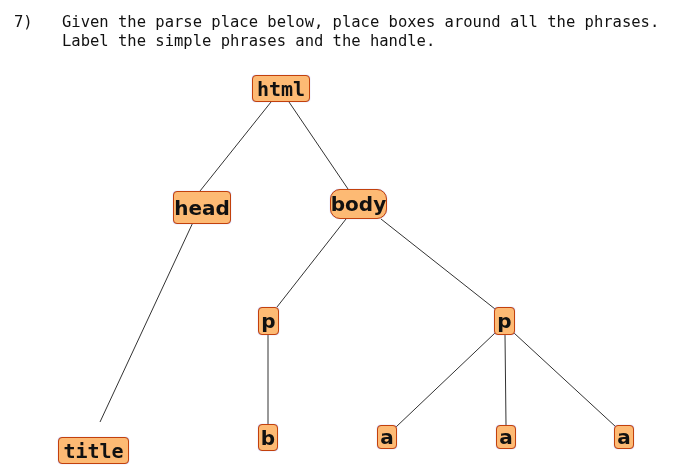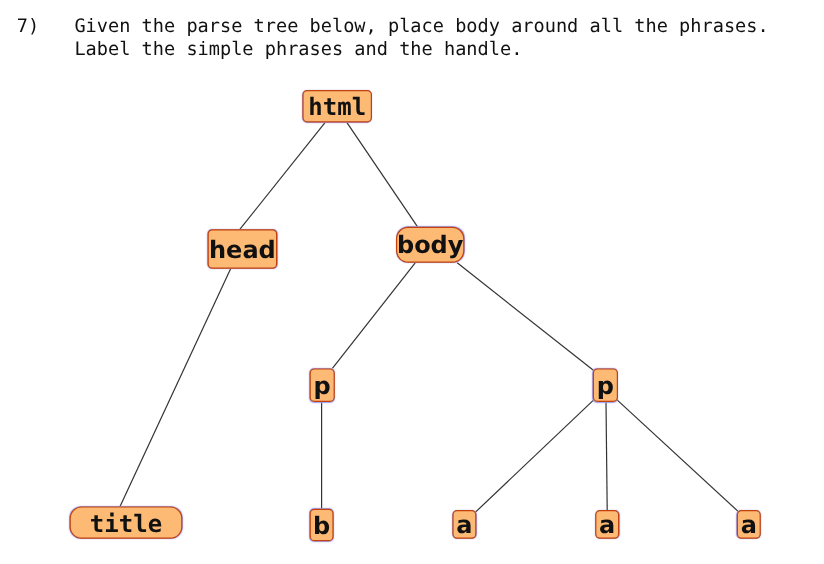--- a/index.html
+++ b/index.html
@@ -20,38 +20,38 @@
       font-family: "DejaVu Sans", "Liberation Sans", sans-serif;
       font-weight: bold; color: #111; font-size: 20px;
       display: flex; align-items: center; justify-content: center;
       box-shadow: 0 0 1px #9a9af0;
     }
     .node.mono { font-family: "DejaVu Sans Mono", "Liberation Mono", monospace; }
   </style>
 </head>
 <body>
 
-<div class="question"><span class="q-num">7)</span><span>Given the parse tree below, place body around all the phrases.</span>
+<div class="question"><span class="q-num">7)</span><span>Given the parse place below, place boxes around all the phrases.</span>
 <span class="q-line2">Label the simple phrases and the handle.</span></div>
 
 <svg class="edges" width="687" height="470">
     <line x1="271" y1="102" x2="200" y2="191" stroke="#333333" stroke-width="1"></line>
     <line x1="289" y1="102" x2="348" y2="189" stroke="#333333" stroke-width="1"></line>
     <line x1="195" y1="218" x2="100" y2="422" stroke="#333333" stroke-width="1"></line>
     <line x1="346" y1="219" x2="277" y2="307" stroke="#333333" stroke-width="1"></line>
     <line x1="381" y1="219" x2="495" y2="309" stroke="#333333" stroke-width="1"></line>
     <line x1="268" y1="335" x2="268" y2="424" stroke="#333333" stroke-width="1"></line>
     <line x1="495" y1="333" x2="396" y2="427" stroke="#333333" stroke-width="1"></line>
     <line x1="505" y1="335" x2="506" y2="425" stroke="#333333" stroke-width="1"></line>
     <line x1="514" y1="333" x2="616" y2="427" stroke="#333333" stroke-width="1"></line>
   </svg>
 <div id="nodes">
     <div class="node mono" style="left: 252px; top: 75px; width: 58px; height: 27px;">html</div>
     <div class="node" style="left: 173px; top: 191px; width: 58px; height: 33px;">head</div>
     <div class="node" style="left: 330px; top: 189px; width: 57px; height: 30px; border-radius: 10px;">body</div>
     <div class="node" style="left: 258px; top: 307px; width: 21px; height: 28px;">p</div>
     <div class="node" style="left: 494px; top: 307px; width: 21px; height: 28px;">p</div>
-    <div class="node mono" style="left: 58px; top: 422px; width: 94px; height: 27px; border-radius: 10px;">title</div>
+    <div class="node mono" style="left: 58px; top: 437px; width: 71px; height: 27px;">title</div>
     <div class="node" style="left: 258px; top: 424px; width: 20px; height: 27px;">b</div>
     <div class="node" style="left: 377px; top: 425px; width: 20px; height: 24px;">a</div>
     <div class="node" style="left: 496px; top: 425px; width: 20px; height: 24px;">a</div>
     <div class="node" style="left: 614px; top: 425px; width: 20px; height: 24px;">a</div>
   </div>
 
 </body></html>

